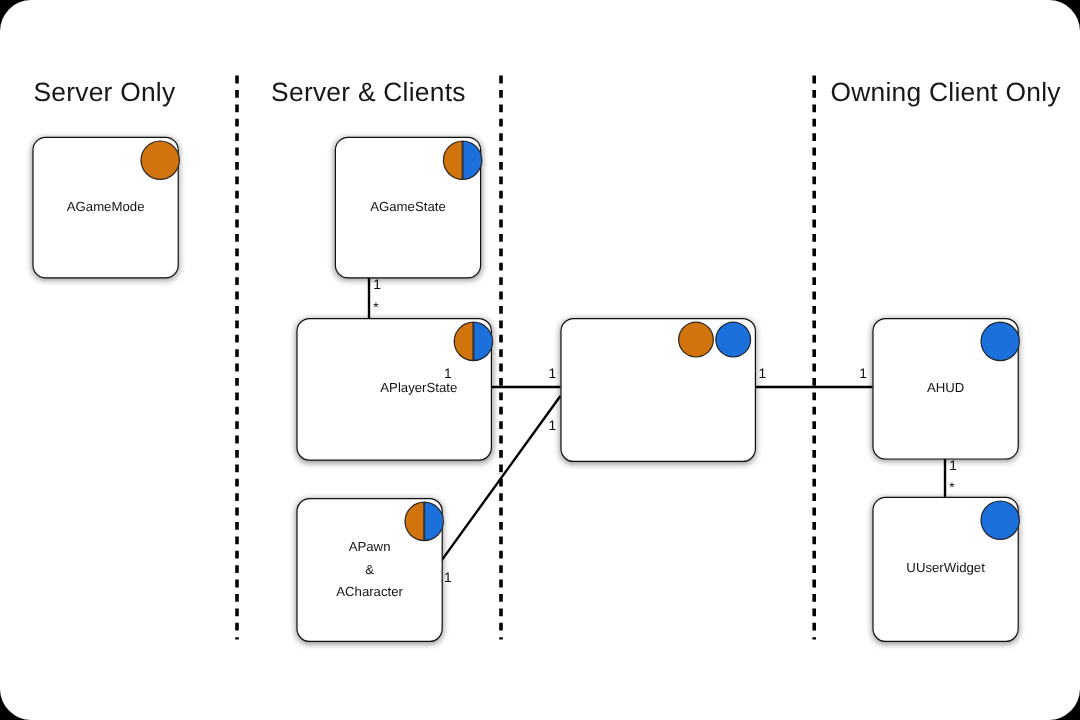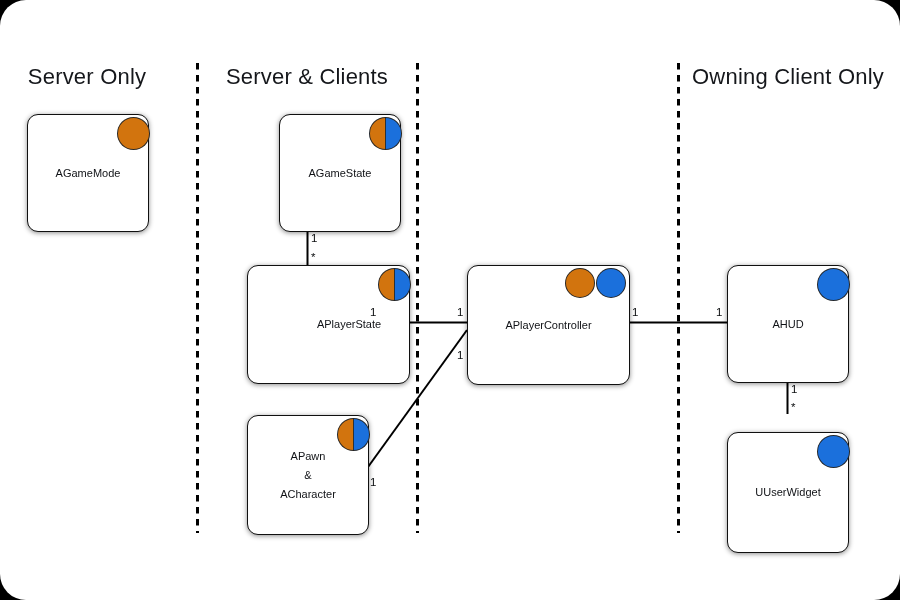--- a/index.html
+++ b/index.html
@@ -38,21 +38,21 @@
   .node-label {
     font-size: 11px; font-weight: 500; line-height: 19px;
     text-align: center; white-space: pre-line; color: #101216;
   }
   #n-agamemode        { left: 27px;  top: 114px; width: 120px; height: 116px; }
   #n-agamestate       { left: 247px; top: 114px; width: 120px; height: 116px; margin-left: 32px; }
   #n-aplayerstate     { left: 247px; top: 265px; width: 120px; height: 117px; padding-left: 41px; }
   #n-apawn            { left: 247px; top: 415px; width: 120px; height: 118px; }
   #n-aplayercontroller{ left: 467px; top: 265px; width: 161px; height: 118px; }
   #n-ahud             { left: 727px; top: 265px; width: 120px; height: 116px; }
-  #n-uuserwidget      { left: 727px; top: 432px; width: 120px; height: 119px; }
+  #n-uuserwidget      { left: 727px; top: 414px; width: 120px; height: 119px; }
 
   .badge {
     position: absolute; top: 2px; right: -2px;
     width: 33px; height: 33px; border-radius: 50%;
     border: 1.3px solid rgba(35,35,35,.95);
     box-sizing: border-box;
   }
   .badge.server { background: var(--c-server); }
   .badge.client { background: var(--c-client); }
   .badge.split  {
@@ -121,21 +121,20 @@
     <span class="node-label">APawn
 &amp;
 ACharacter</span>
   </div>
 
   <div class="node" id="n-aplayercontroller">
     <span class="badge-row">
       <span class="badge server"></span>
       <span class="badge client"></span>
     </span>
-    <span class="node-label">APlayerController</span>
   </div>
 
   <div class="node" id="n-ahud">
     <span class="badge client"></span>
     <span class="node-label">AHUD</span>
   </div>
 
   <div class="node" id="n-uuserwidget">
     <span class="badge client"></span>
     <span class="node-label">UUserWidget</span>

